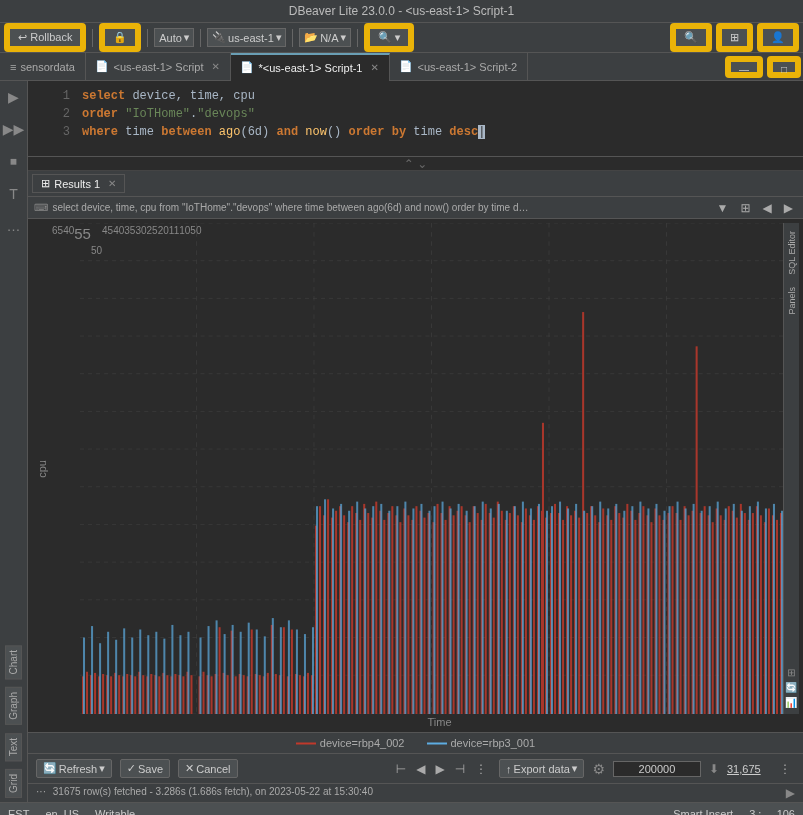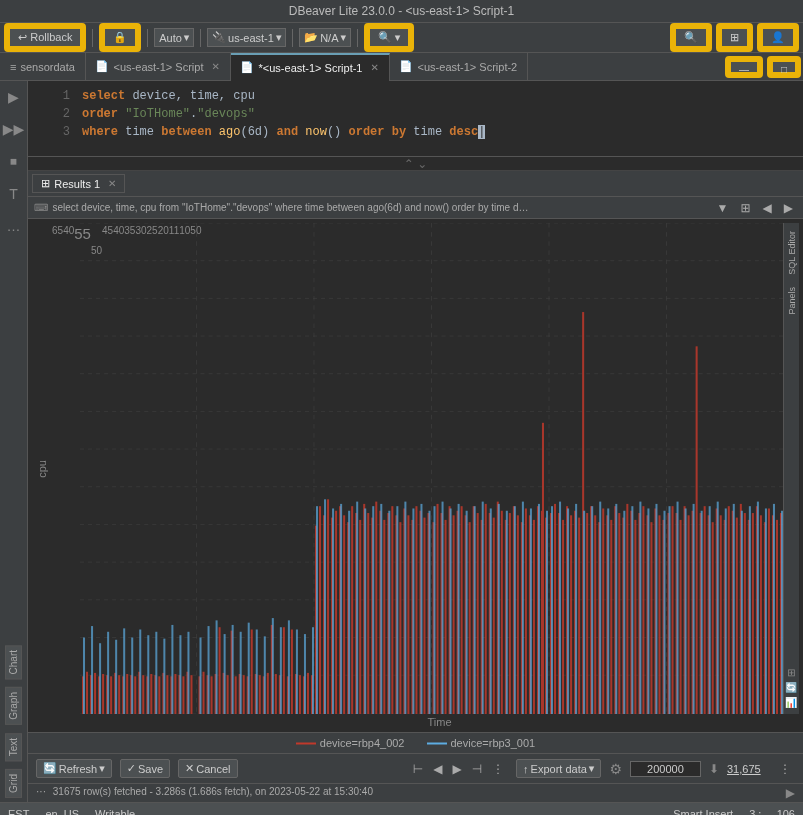--- a/index.html
+++ b/index.html
@@ -565,21 +565,21 @@
         <button class="pagination-btn">▶</button>
         <button class="pagination-btn">⊣</button>
         <button class="pagination-btn">⋮</button>
       </div>
       <button class="ctrl-btn">
         <span>↑</span>
         <span>Export data</span>
         <span>▾</span>
       </button>
       <span style="font-size:14px; color:#888; cursor:pointer;">⚙</span>
-      <input class="num-input" value="200000" style="width: 71px;">
+      <input class="num-input" value="200000" style="width: 88px;">
       <span style="font-size:12px; color:#888;">⬇</span>
       <span style="font-size:11px; color:#ccc; min-width:40px;text-decoration:underline;">31,675</span>
       <button class="pagination-btn">⋮</button>
     </div>
 
     <div id="info-bar">
       <span>···</span>
       <span style="margin-left:4px;">31675 row(s) fetched - 3.286s (1.686s fetch), on 2023-05-22 at 15:30:40</span>
       <button style="float:right; background:none; border:none; color:#888; cursor:pointer; font-size:12px;">▶</button>
     </div>

